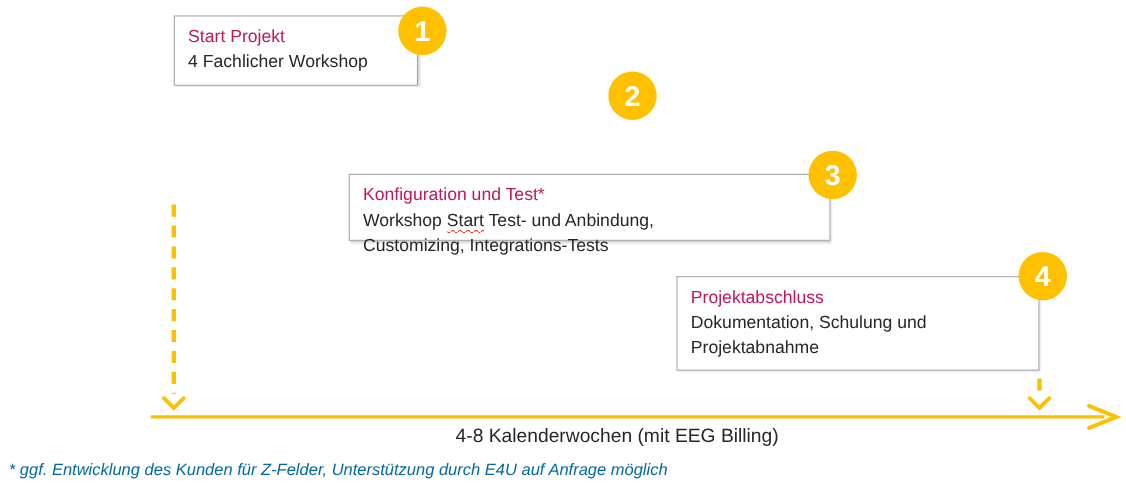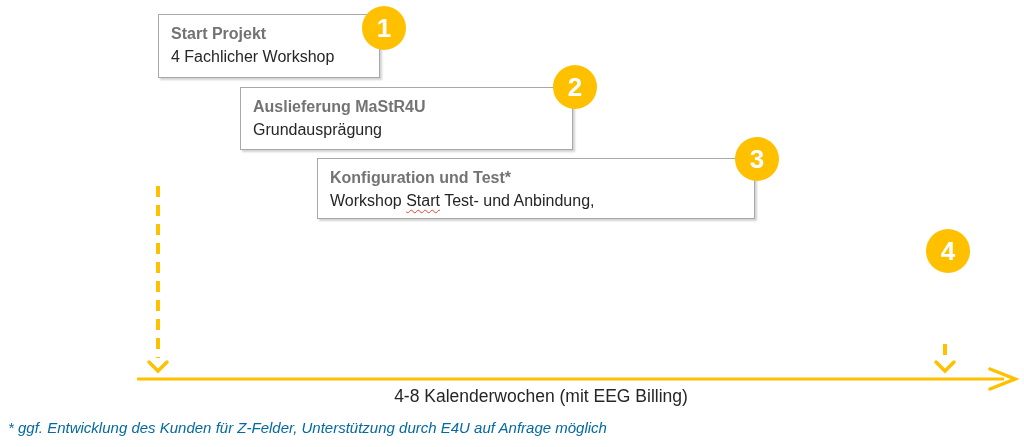--- a/index.html
+++ b/index.html
@@ -20,21 +20,21 @@
     position: absolute;
     box-sizing: border-box;
     background: #ffffff;
     border: 1px solid #a8a8a8;
     box-shadow: 1.5px 1.5px 2px rgba(0,0,0,0.18);
     padding: 7px 12px;
     font-size: 16px;
     line-height: 23px;
     color: #262626;
   }
-  .box-title { font-weight: bold; color: #737373; }
+  .box-title { font-weight: normal; color: #be185d; }
   .box1 { left: 158px; top: 14px;  width: 222px; height: 64px; }
   .box2 { left: 240px; top: 87px;  width: 333px; height: 63px; }
   .box3 { left: 317px; top: 158px; width: 438px; height: 61px; }
   .box4 { left: 615px; top: 251px; width: 330px; height: 86px; }
   .badge {
     position: absolute;
     width: 44px; height: 44px;
     border-radius: 50%;
     background: #FFC000;
     color: #ffffff;
@@ -51,21 +51,21 @@
   .badge4 { left: 926px; top: 229px; }
   .spellcheck {
     text-decoration: underline;
     text-decoration-style: wavy;
     text-decoration-color: #e8432e;
     text-decoration-thickness: 1px;
     text-underline-offset: 3px;
   }
   .timeline-label {
     position: absolute;
-    left: 378px; top: 386px;
+    left: 398px; top: 386px;
     width: 326px;
     text-align: center;
     font-size: 17.5px;
     color: #262626;
   }
   .footnote {
     position: absolute;
     left: 8px; top: 419px;
     font-size: 15px;
     font-style: italic;
@@ -91,36 +91,38 @@
   </svg>
 
   <div class="box box1">
     <div class="box-title">Start Projekt</div>
     <div class="box-line">4 Fachlicher Workshop</div>
   </div>
   <div class="badge badge1">
     <span>1</span>
   </div>
 
-  <div class="box box2">
-    <div class="box-title">Auslieferung MaStR4U</div>
-    <div class="box-line">Grundausprägung</div>
-  </div>
   <div class="badge badge2">
     <span>2</span>
   </div>
 
   <div class="box box3">
     <div class="box-title">Konfiguration und Test*</div>
     <div class="box-line"><span>Workshop </span><span class="spellcheck">Start</span><span> Test- und Anbindung,</span></div>
+    <div class="box-line">Customizing, Integrations-Tests</div>
   </div>
   <div class="badge badge3">
     <span>3</span>
   </div>
 
+  <div class="box box4">
+    <div class="box-title">Projektabschluss</div>
+    <div class="box-line">Dokumentation, Schulung und</div>
+    <div class="box-line">Projektabnahme</div>
+  </div>
   <div class="badge badge4">
     <span>4</span>
   </div>
 
   <div class="timeline-label">4-8 Kalenderwochen (mit EEG Billing)</div>
 
   <div class="footnote">* ggf. Entwicklung des Kunden für Z-Felder, Unterstützung durch E4U auf Anfrage möglich</div>
 
 </div>
 

